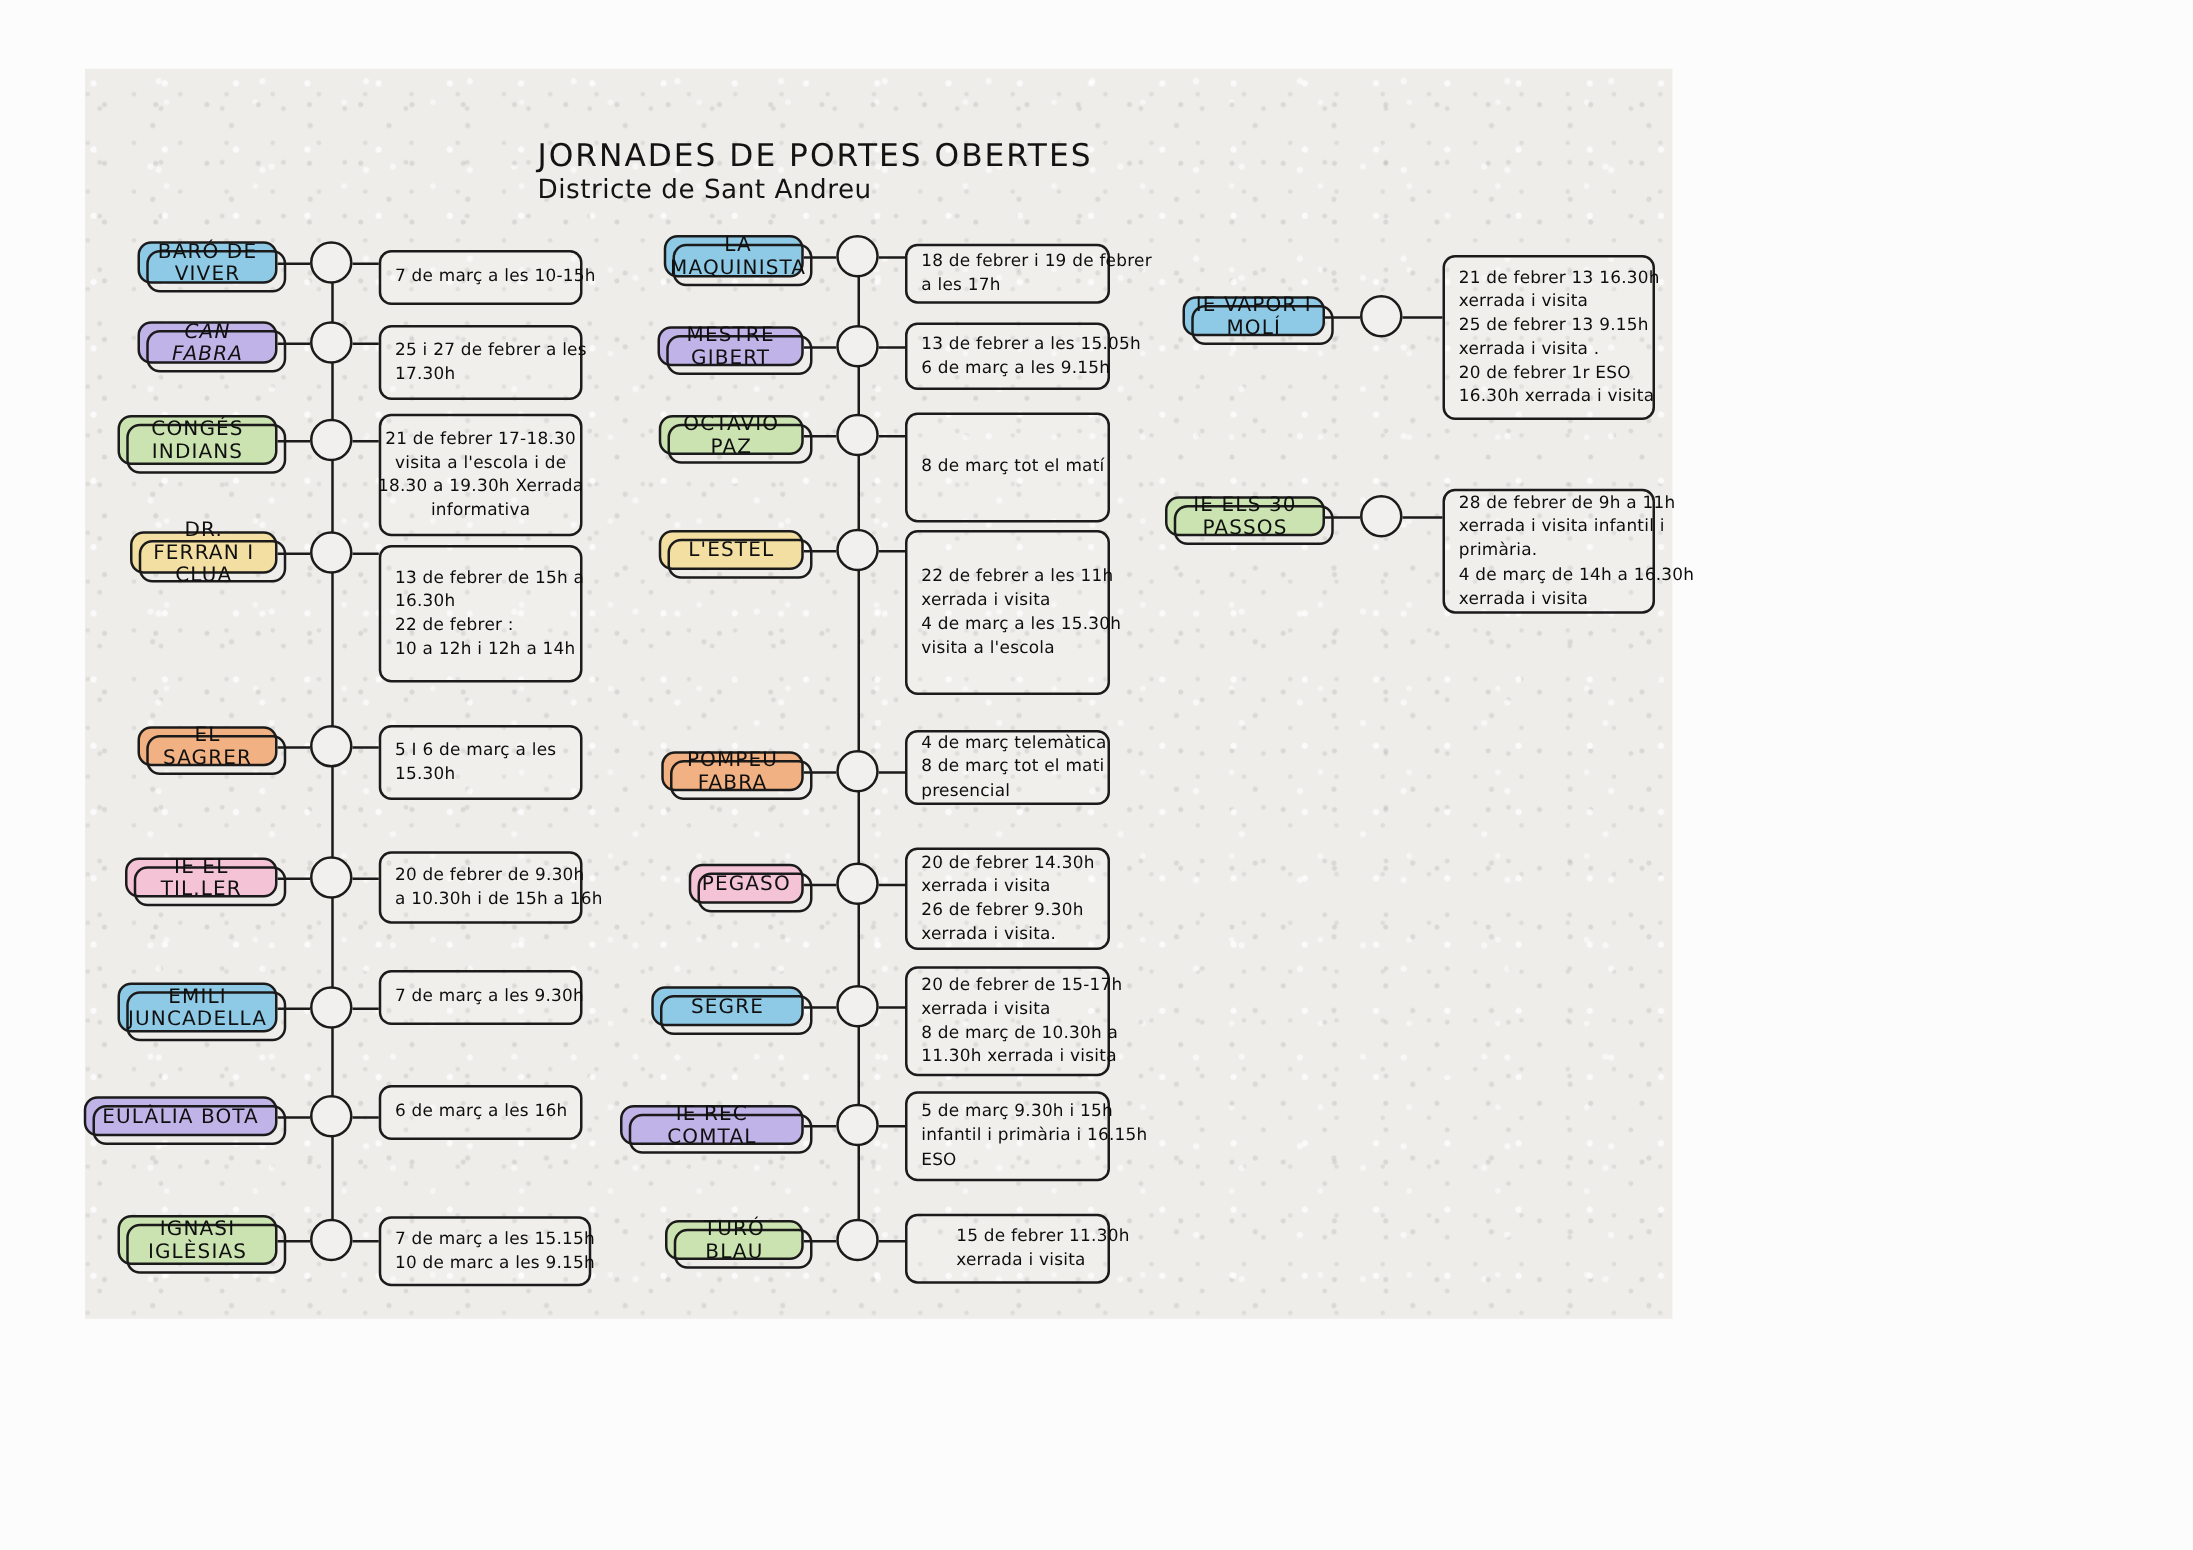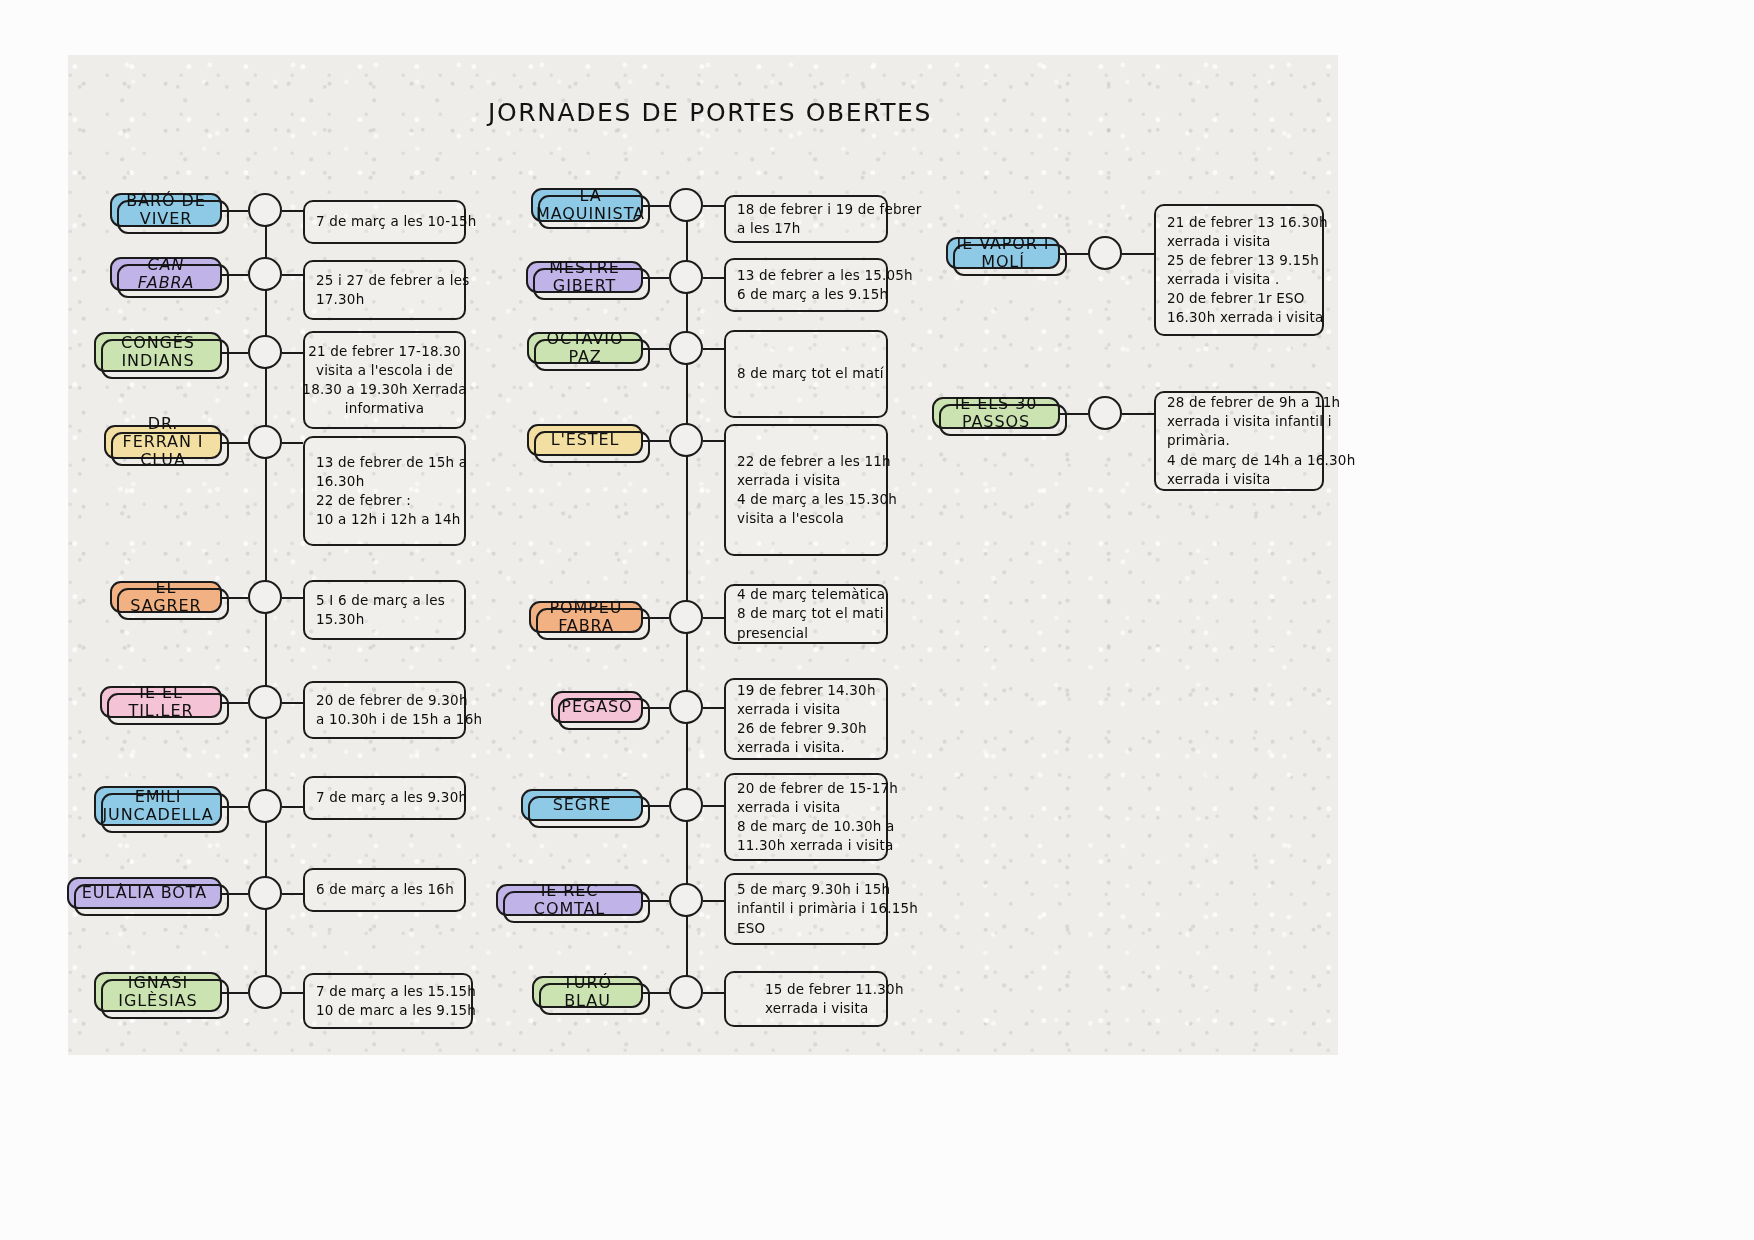--- a/index.html
+++ b/index.html
@@ -36,23 +36,22 @@
     position: absolute; left: 0; top: 0; right: 0; bottom: 0;
     background: #f5f4f2;
     opacity: .25;
   }
 
   .hand { font-family: "DejaVu Sans", sans-serif; }
 
   
   #title-block {
     position: absolute;
-    left: 430px; top: 100px;
+    left: 430px; top: 112px;
     width: 560px;
-    text-align: center;
     color: #131313;
   }
   #title-main {
     font-size: 25px;
     letter-spacing: 1.6px;
     line-height: 1.05;
     white-space: nowrap;
   }
   #title-years {
     font-size: 22px;
@@ -131,20 +130,21 @@
 </style>
 </head>
 <body>
 
 <div id="page">
   <div id="bleed"></div>
   <div id="sheet"></div>
 
   <div id="title-block">
     <div id="title-main" class="hand">JORNADES DE PORTES OBERTES</div>
+    <div id="title-sub" class="hand">Districte de Sant Andreu</div>
   </div>
 
   <div id="diagram">
       <div>
         <div class="vline" style="left: 265px; top: 210px; height: 782px;"></div>
         <div class="node" style="background: rgb(142, 202, 230); width: 112px; height: 34px; left: 110px; top: 193px;">
           <div class="shadow1"></div>
           <div class="node-label">BARÓ DE VIVER</div>
         </div>
         <div class="dot" style="left: 248px; top: 193px;"></div>
@@ -304,21 +304,21 @@
           <div class="ln">presencial</div>
         </div>
         <div class="node" style="background: rgb(245, 195, 214); width: 92px; height: 32px; left: 551px; top: 691px;">
           <div class="shadow1"></div>
           <div class="node-label">PEGASO</div>
         </div>
         <div class="dot" style="left: 669px; top: 690px;"></div>
         <div class="hline" style="left: 643px; top: 707px; width: 26px;"></div>
         <div class="hline" style="left: 703px; top: 707px; width: 21px;"></div>
         <div class="tbox" style="left: 724px; top: 678px; width: 164px; height: 82px;">
-          <div class="ln">19 de febrer 14.30h</div>
+          <div class="ln">20 de febrer 14.30h</div>
           <div class="ln">xerrada i visita</div>
           <div class="ln">26 de febrer 9.30h</div>
           <div class="ln">xerrada i visita.</div>
         </div>
         <div class="node" style="background: rgb(142, 202, 230); width: 122px; height: 32px; left: 521px; top: 789px;">
           <div class="shadow1"></div>
           <div class="node-label">SEGRE</div>
         </div>
         <div class="dot" style="left: 669px; top: 788px;"></div>
         <div class="hline" style="left: 643px; top: 805px; width: 26px;"></div>

